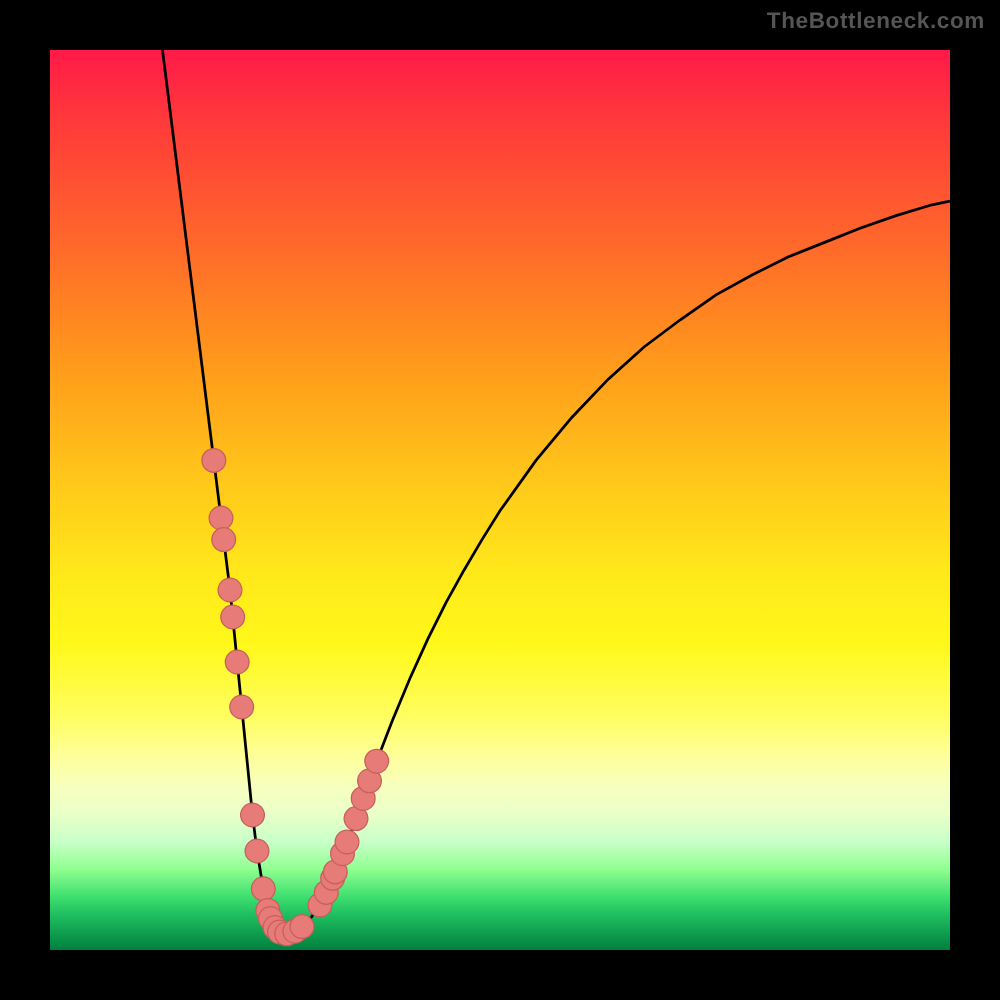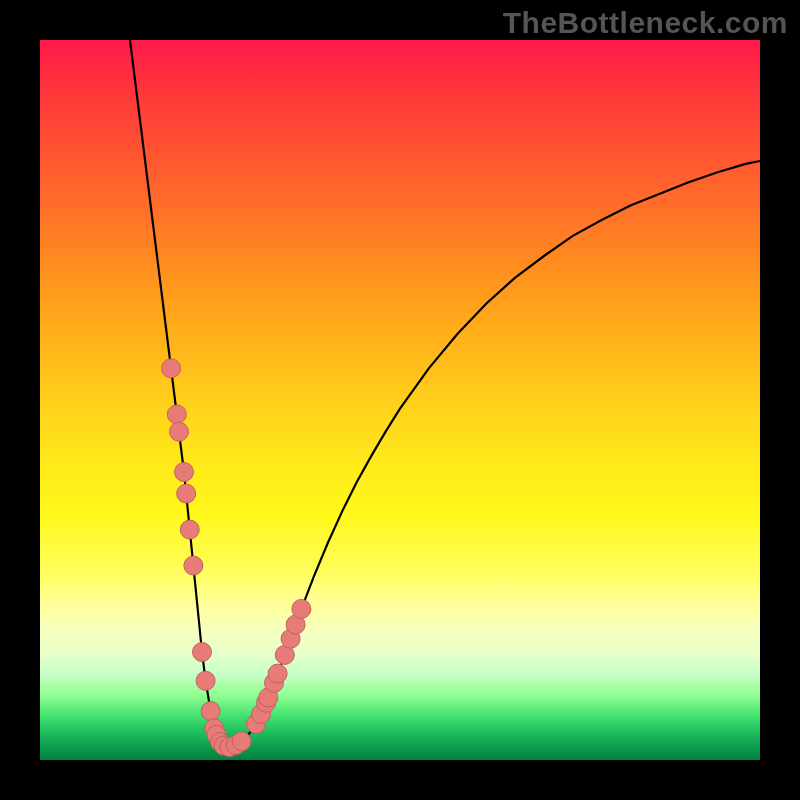--- a/index.html
+++ b/index.html
@@ -40,21 +40,21 @@
       #20c060 96%,
       #10a050 98%,
       #008040 100%);
   }
   .watermark {
     position: absolute;
     top: 6px;
     right: 12px;
     font-family: Arial, Helvetica, sans-serif;
     font-weight: bold;
-    font-size: 30px;
+    font-size: 18px;
     color: #555;
     letter-spacing: 0.5px;
     user-select: none;
   }
   svg {
     position: absolute;
     left: 0;
     top: 0;
   }
 </style>

